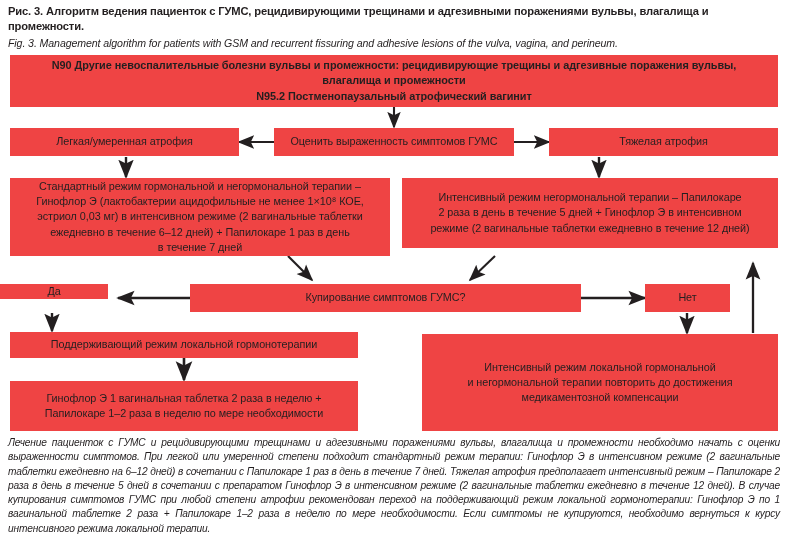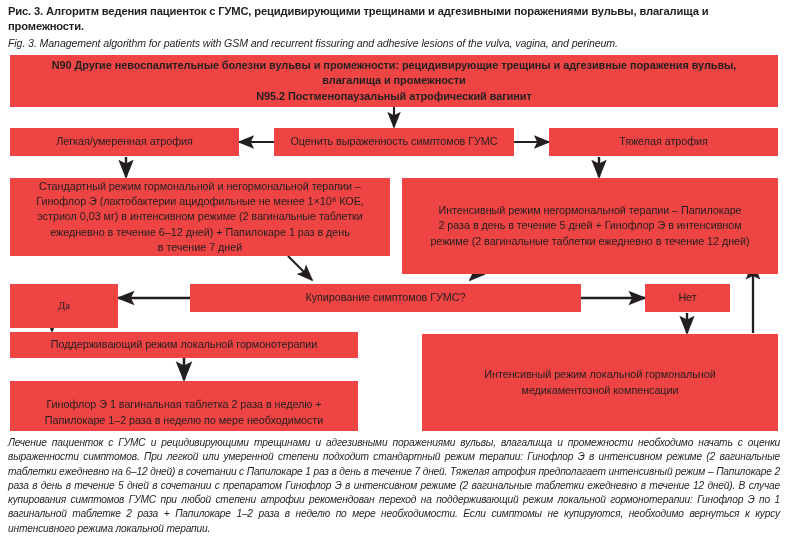--- a/index.html
+++ b/index.html
@@ -122,54 +122,55 @@
     <div class="box" style="left:10px;top:123px;width:380px;height:78px;">
       <p>
         <span class="ln">Стандартный режим гормональной и негормональной терапии –</span>
         <span class="ln">Гинофлор Э (лактобактерии ацидофильные не менее 1×10⁸ КОЕ,</span>
         <span class="ln">эстриол 0,03 мг) в интенсивном режиме (2 вагинальные таблетки</span>
         <span class="ln">ежедневно в течение 6–12 дней) + Папилокаре 1 раз в день</span>
         <span class="ln">в течение 7 дней</span>
       </p>
     </div>
 
-    <div class="box" style="left:402px;top:123px;width:376px;height:96px;">
+    <div class="box" style="left:402px;top:123px;width:376px;height:70px;">
       <p>
         <span class="ln">Интенсивный режим негормональной терапии – Папилокаре</span>
         <span class="ln">2 раза в день в течение 5 дней + Гинофлор Э в интенсивном</span>
         <span class="ln">режиме (2 вагинальные таблетки ежедневно в течение 12 дней)</span>
       </p>
     </div>
 
     <div class="box" style="left:190px;top:229px;width:391px;height:28px;">
       <span>Купирование симптомов ГУМС?</span>
     </div>
 
-    <div class="box" style="left:10px;top:229px;width:108px;height:44px;font-family:Liberation Serif, serif;">
+    <div class="box" style="left:0;top:229px;width:108px;height:15px;">
       <span>Да</span>
     </div>
 
     <div class="box" style="left:645px;top:229px;width:85px;height:28px;align-items:center;">
       <span>Нет</span>
     </div>
 
     <div class="box" style="left:10px;top:277px;width:348px;height:26px;">
       <span>Поддерживающий режим локальной гормонотерапии</span>
     </div>
 
-    <div class="box" style="left:10px;top:326px;width:348px;height:50px;align-items:flex-end;">
+    <div class="box" style="left:10px;top:326px;width:348px;height:50px;">
       <p>
         <span class="ln">Гинофлор Э 1 вагинальная таблетка 2 раза в неделю +</span>
         <span class="ln">Папилокаре 1–2 раза в неделю по мере необходимости</span>
       </p>
     </div>
 
     <div class="box" style="left:422px;top:279px;width:356px;height:97px;">
       <p>
         <span class="ln">Интенсивный режим локальной гормональной</span>
+        <span class="ln">и негормональной терапии повторить до достижения</span>
         <span class="ln">медикаментозной компенсации</span>
       </p>
     </div>
 
   </div>
 
   <div class="footer">
     <p>Лечение пациенток с ГУМС и рецидивирующими трещинами и адгезивными поражениями вульвы, влагалища и промежности необходимо начать с оценки выраженности симптомов. При легкой или умеренной степени подходит стандартный режим терапии: Гинофлор Э в интенсивном режиме (2 вагинальные таблетки ежедневно на 6–12 дней) в сочетании с Папилокаре 1 раз в день в течение 7 дней. Тяжелая атрофия предполагает интенсивный режим – Папилокаре 2 раза в день в течение 5 дней в сочетании с препаратом Гинофлор Э в интенсивном режиме (2 вагинальные таблетки ежедневно в течение 12 дней). В случае купирования симптомов ГУМС при любой степени атрофии рекомендован переход на поддерживающий режим локальной гормонотерапии: Гинофлор Э по 1 вагинальной таблетке 2 раза + Папилокаре 1–2 раза в неделю по мере необходимости. Если симптомы не купируются, необходимо вернуться к курсу интенсивного режима локальной терапии.</p>
   </div>
 

